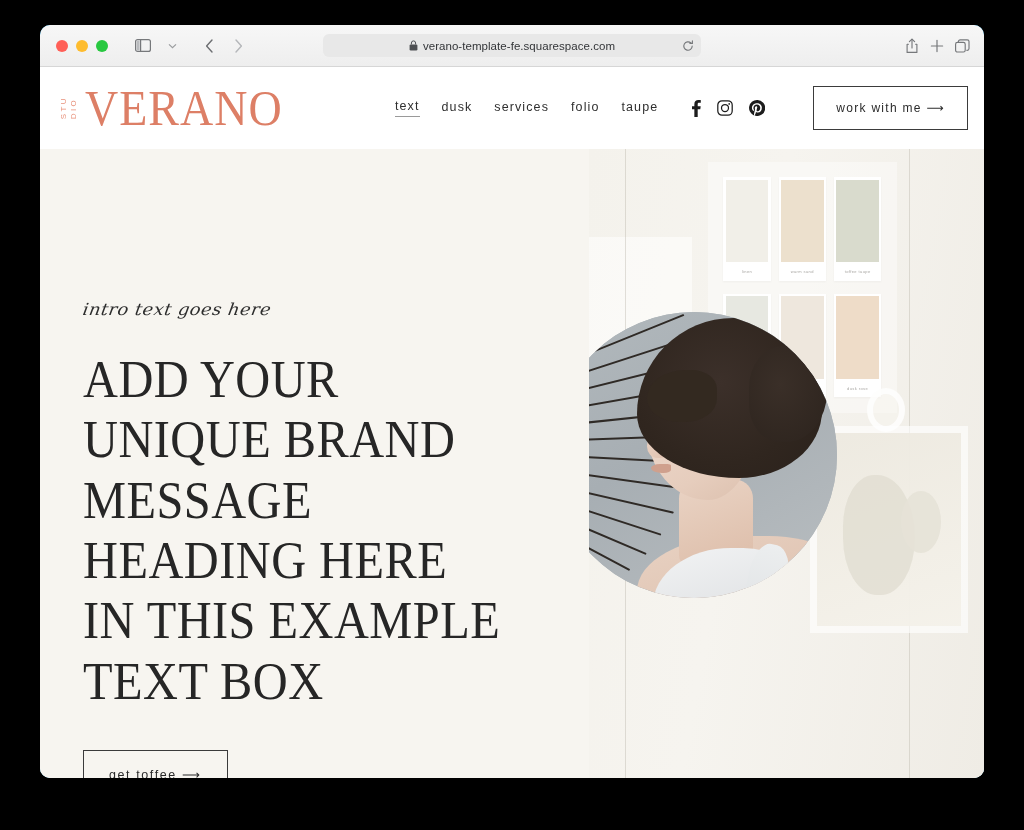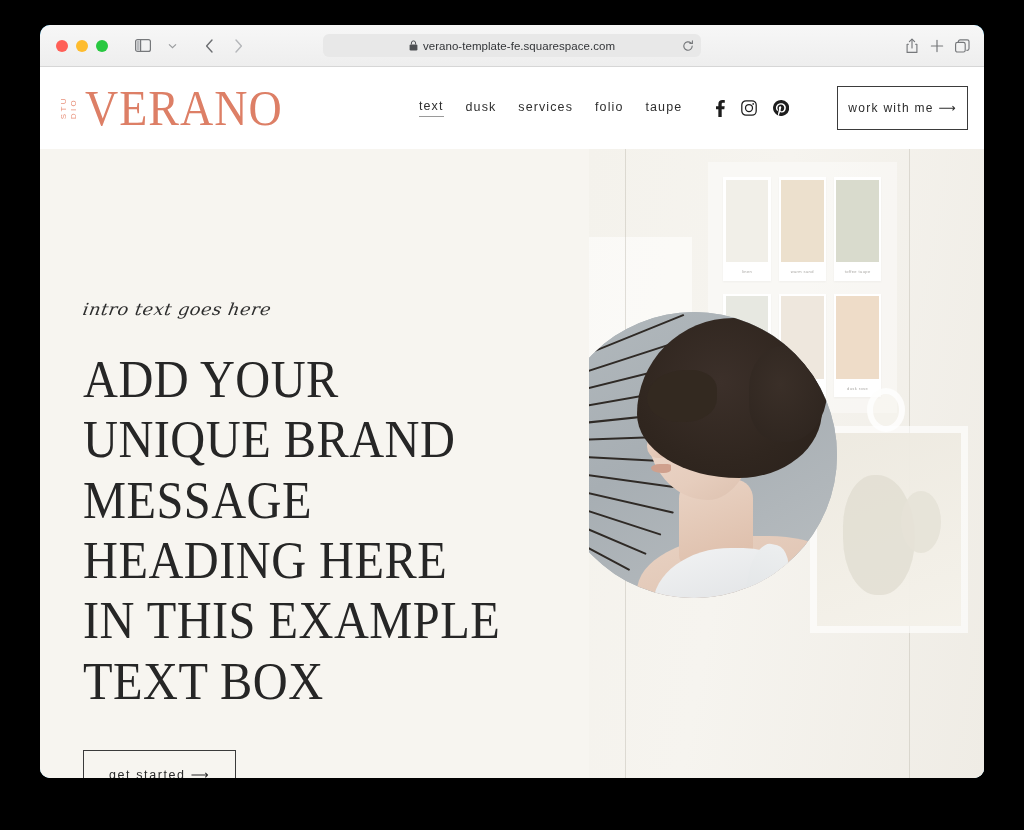--- a/index.html
+++ b/index.html
@@ -165,21 +165,21 @@
     gap: 16px;
     margin-left: 12px;
     color: #222222;
   }
   .social span { display: flex; }
 
   .cta-header {
     margin-left: 26px;
     border: 1px solid #3b3b3b;
     background: transparent;
-    padding: 14px 10px;
+    padding: 14px 22px;
     font-size: 12px;
     letter-spacing: 1.3px;
     color: #2b2b2b;
     font-family: "Liberation Sans", sans-serif;
     white-space: nowrap;
   }
 
   
   .hero {
     position: relative;
@@ -724,19 +724,19 @@
           <div class="hair"></div>
           <div class="hair-fringe"></div>
           <div class="hair-bun"></div>
         </div>
       </div>
 
       <div class="hero-left">
         <div class="hero-copy">
           <div class="intro-script">intro text goes here</div>
           <h1 class="hero-heading">ADD YOUR UNIQUE BRAND MESSAGE HEADING HERE IN THIS EXAMPLE TEXT BOX</h1>
-          <button class="cta-hero">get started  ⟶</button>
+          <button class="cta-hero">get toffee  ⟶</button>
         </div>
       </div>
 
     </div>
   </div>
 </div>
 
 </body></html>

